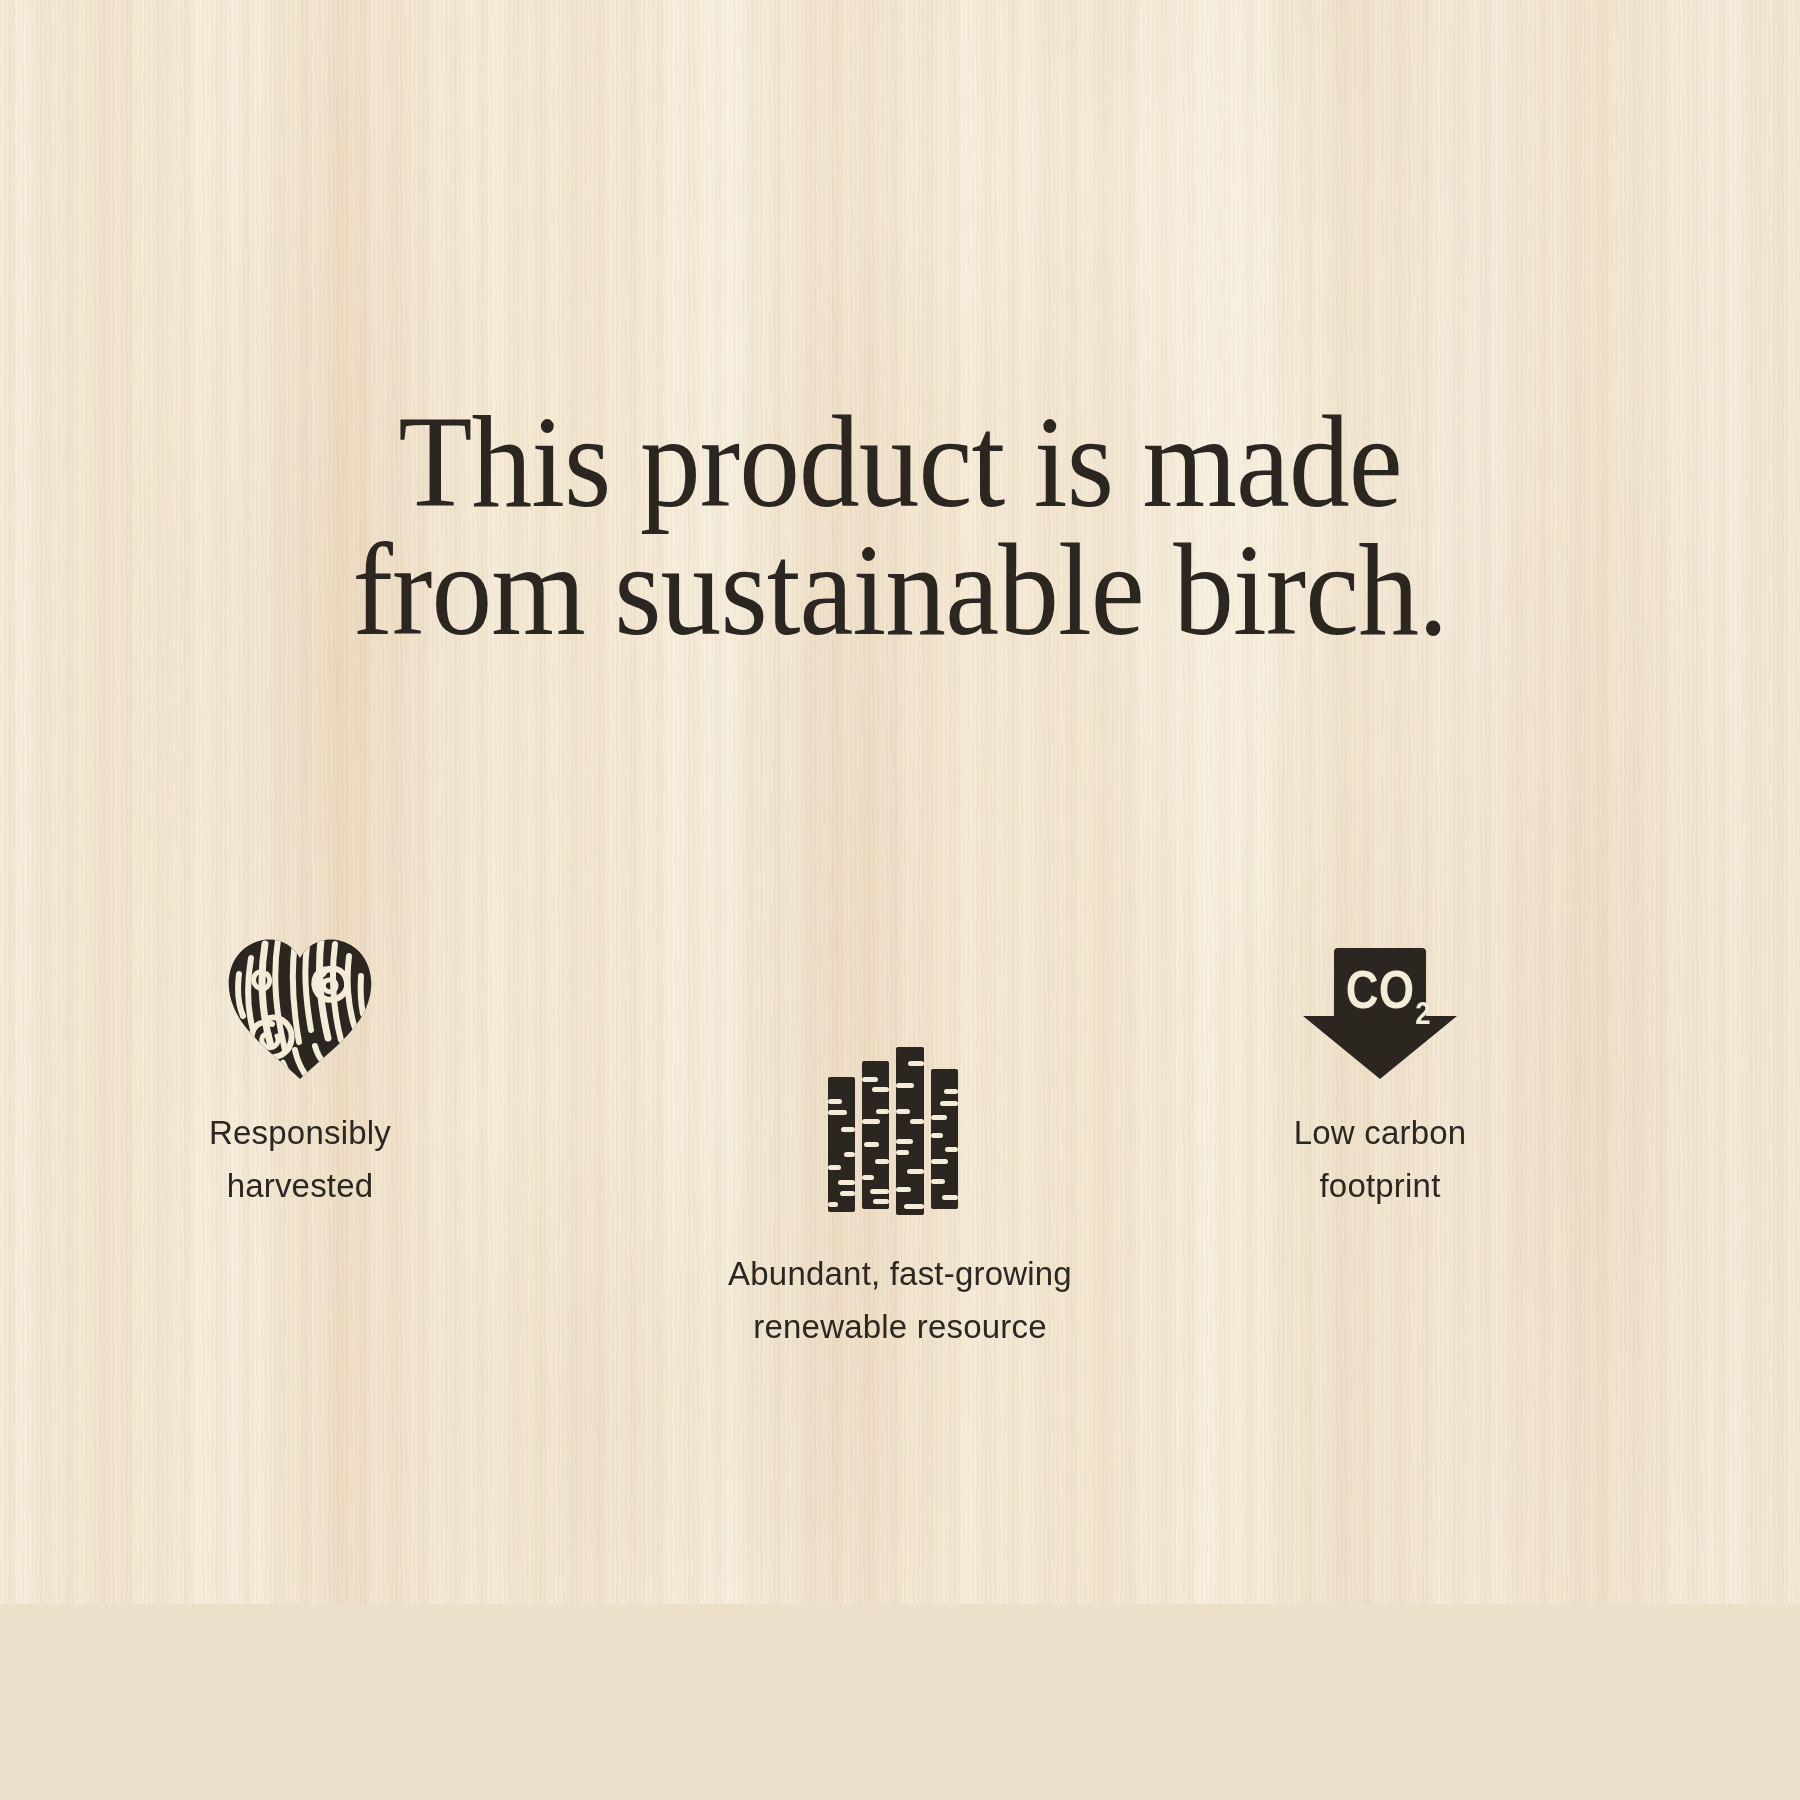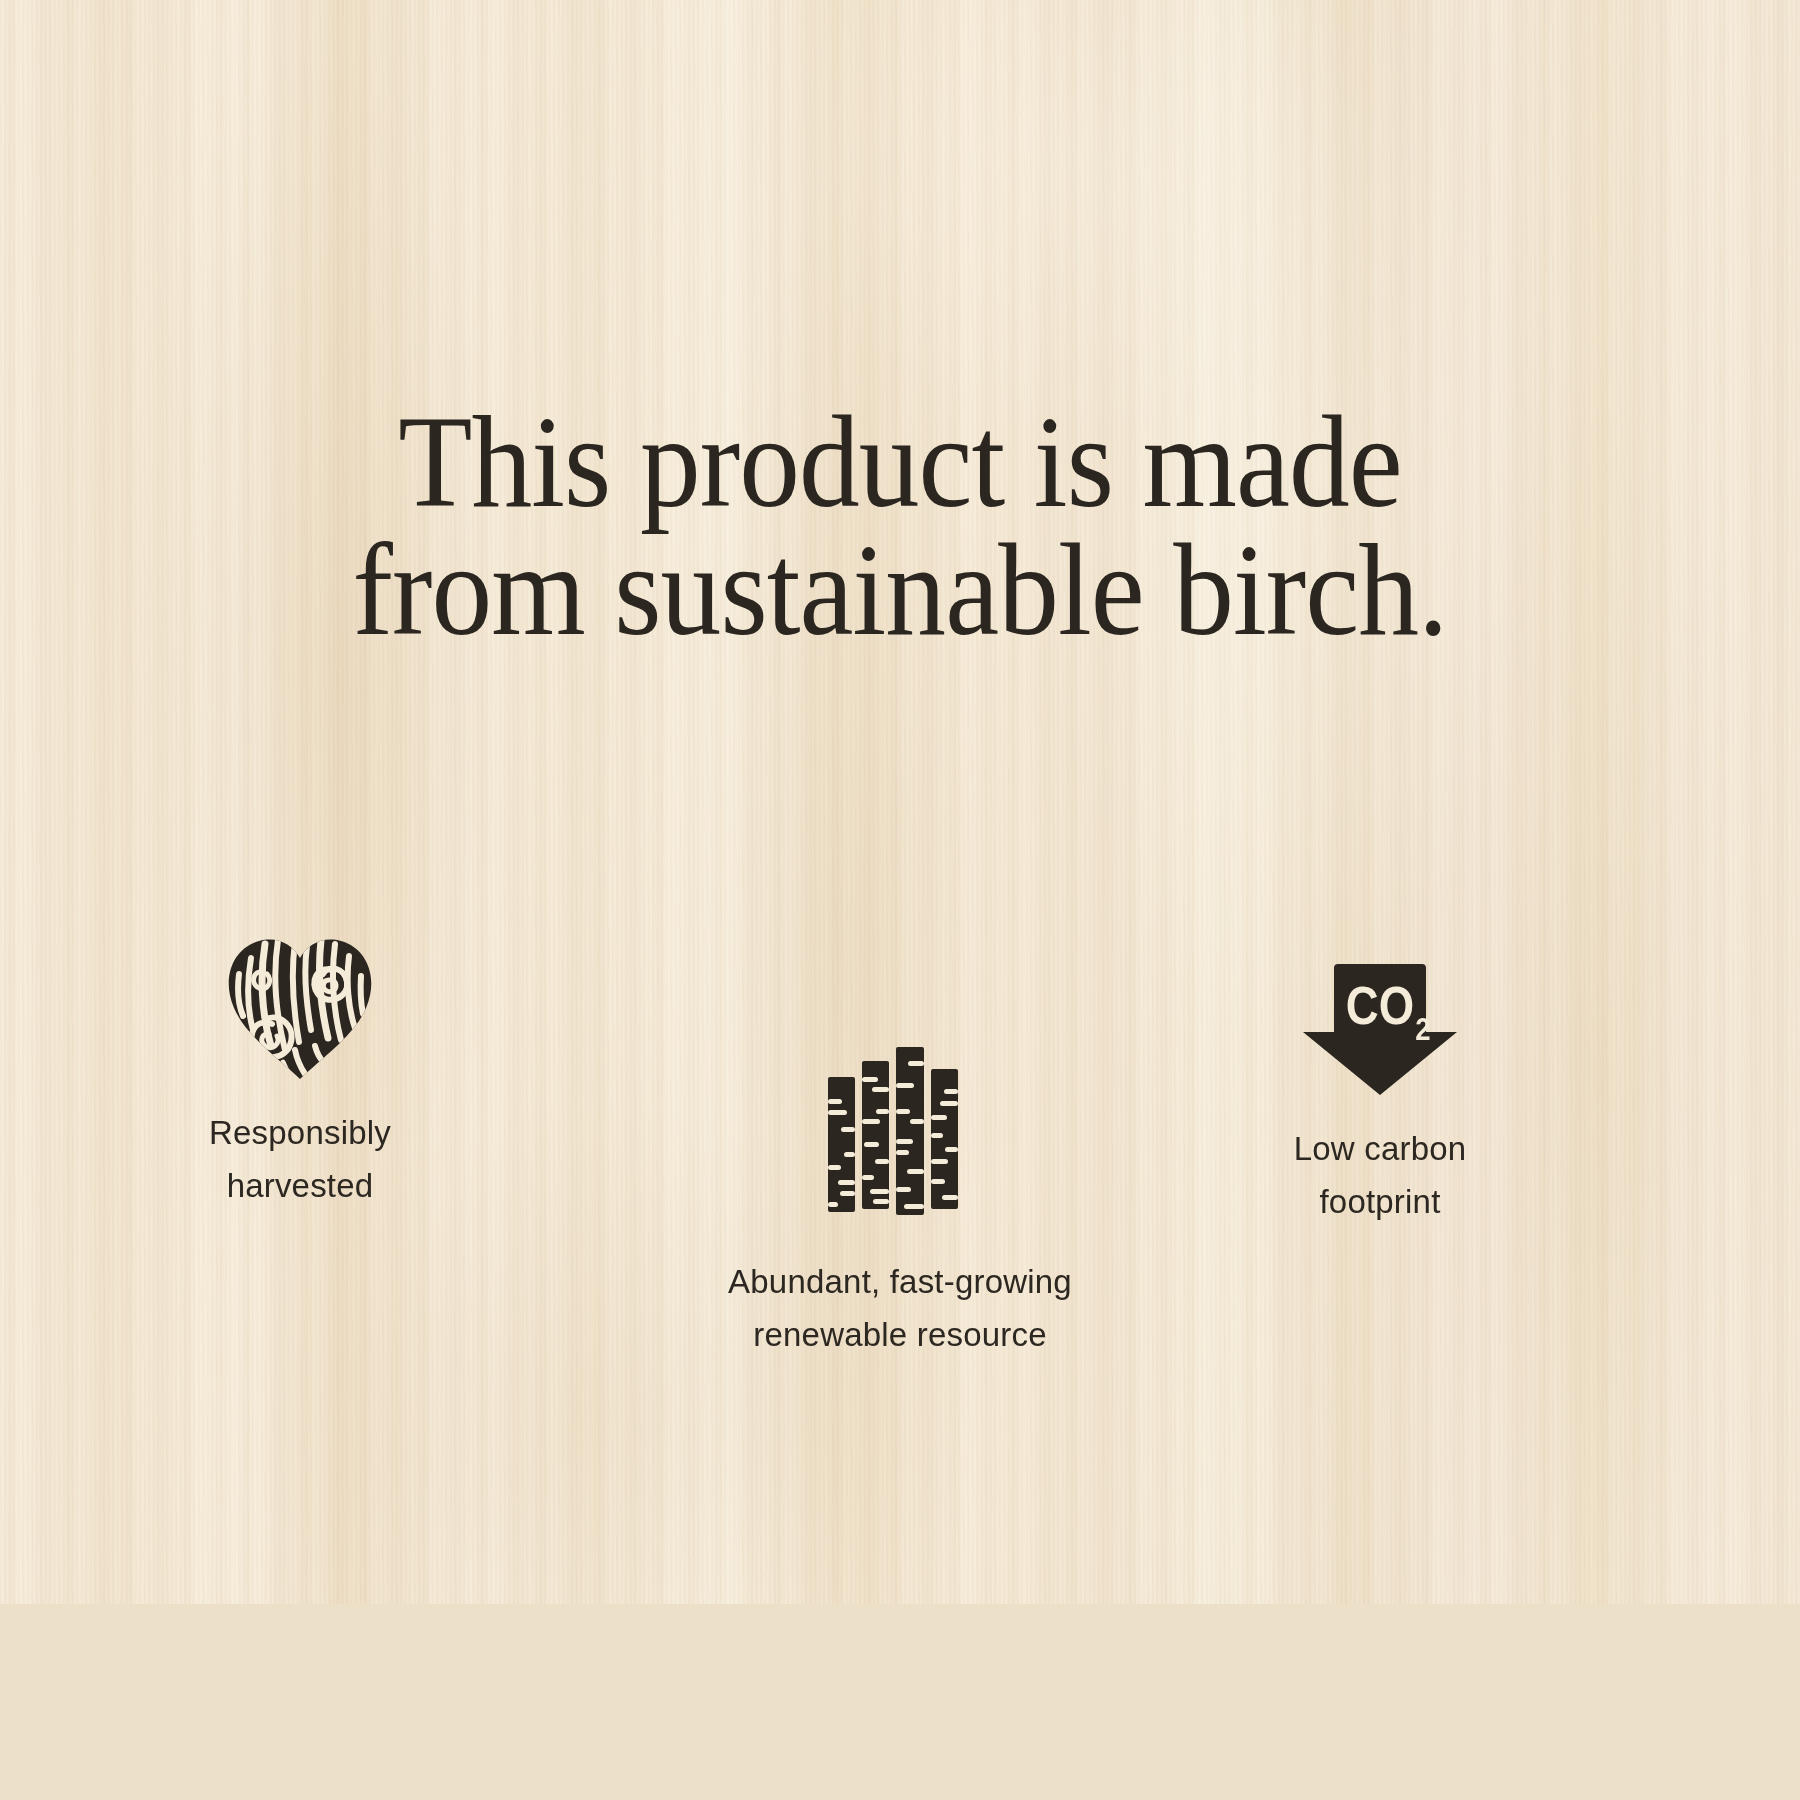--- a/index.html
+++ b/index.html
@@ -136,24 +136,24 @@
   }
 
   
   #col-harvest { left: 60px; top: 0; width: 480px; }
   #col-harvest .icon-wrap { height: 180px; display: flex; align-items: flex-end; justify-content: center; }
   #col-harvest .caption { margin-top: 26px; }
 
   
   #col-renewable { left: 590px; top: 125px; width: 620px; }
   #col-renewable .icon-wrap { height: 190px; display: flex; align-items: flex-end; justify-content: center; }
-  #col-renewable .caption { margin-top: 40px; }
-
-  
-  #col-carbon { left: 1030px; top: 16px; width: 700px; }
+  #col-renewable .caption { margin-top: 32px; }
+
+  
+  #col-carbon { left: 1030px; top: 0; width: 700px; }
   #col-carbon .icon-wrap { height: 180px; display: flex; align-items: flex-end; justify-content: center; }
   #col-carbon .caption { margin-top: 26px; }
 
   svg { display: block; }
 </style>
 </head>
 <body>
 
 <div id="poster">
 

